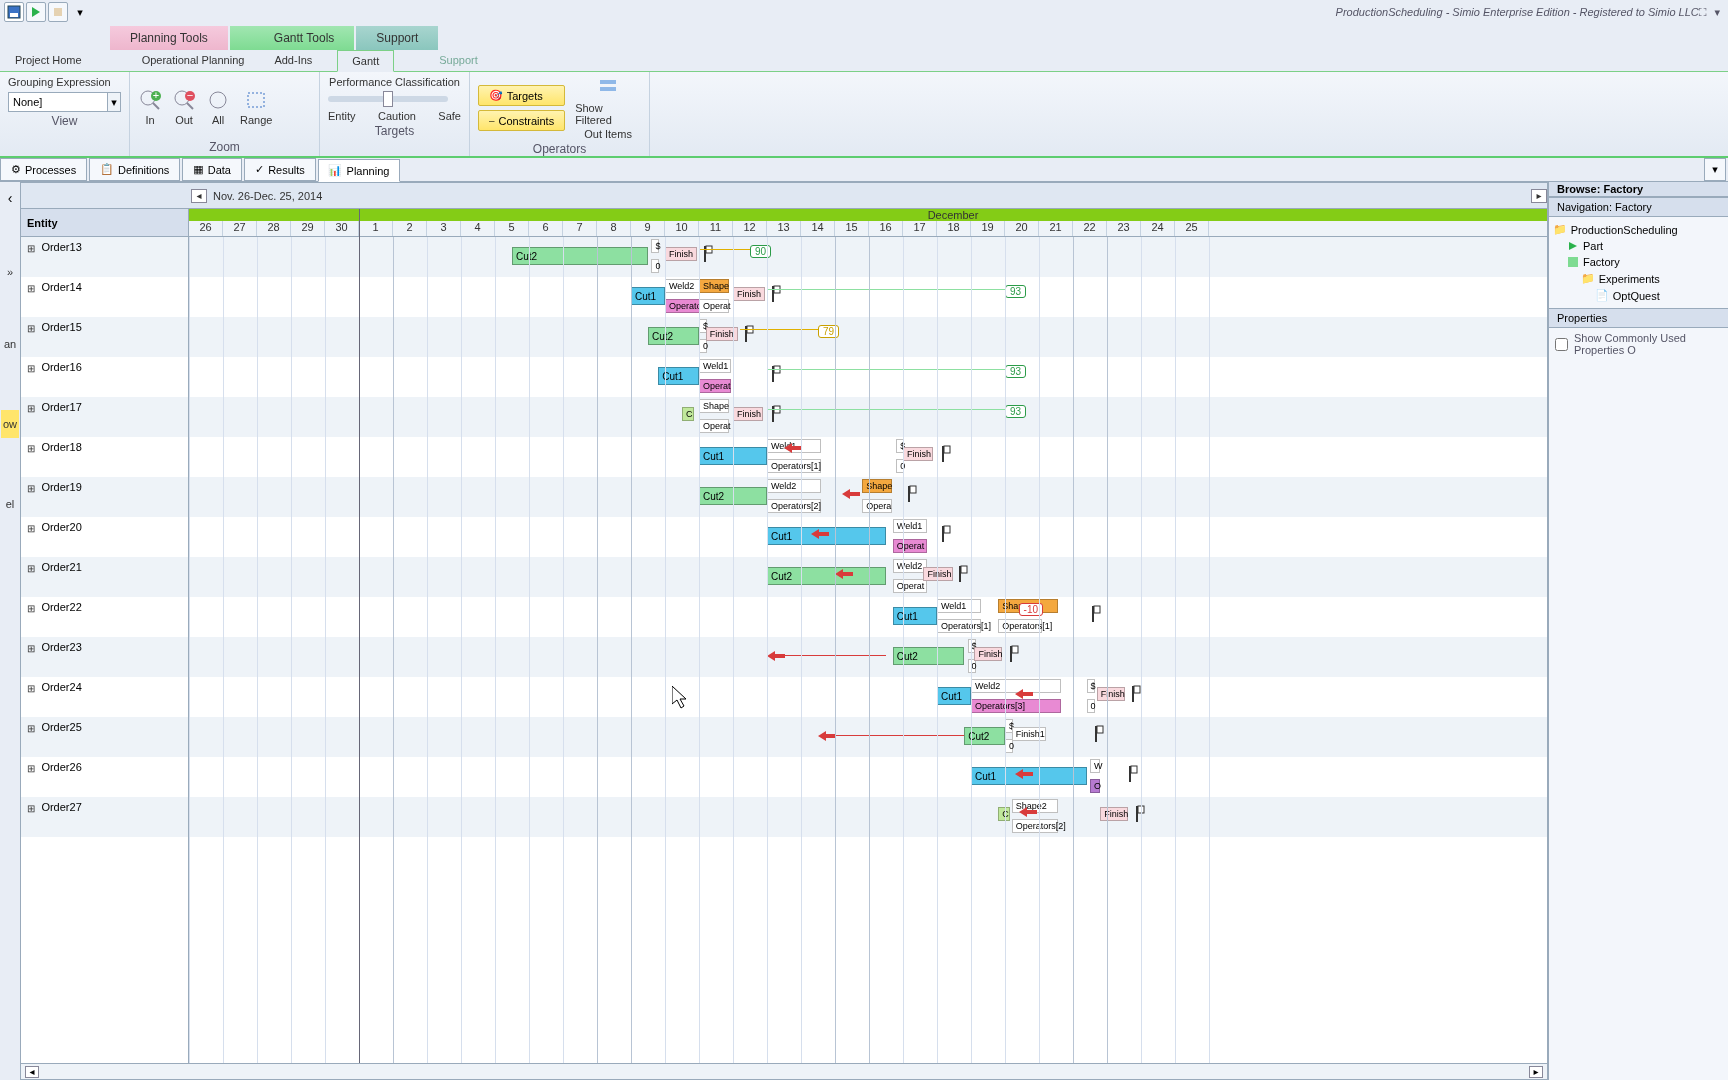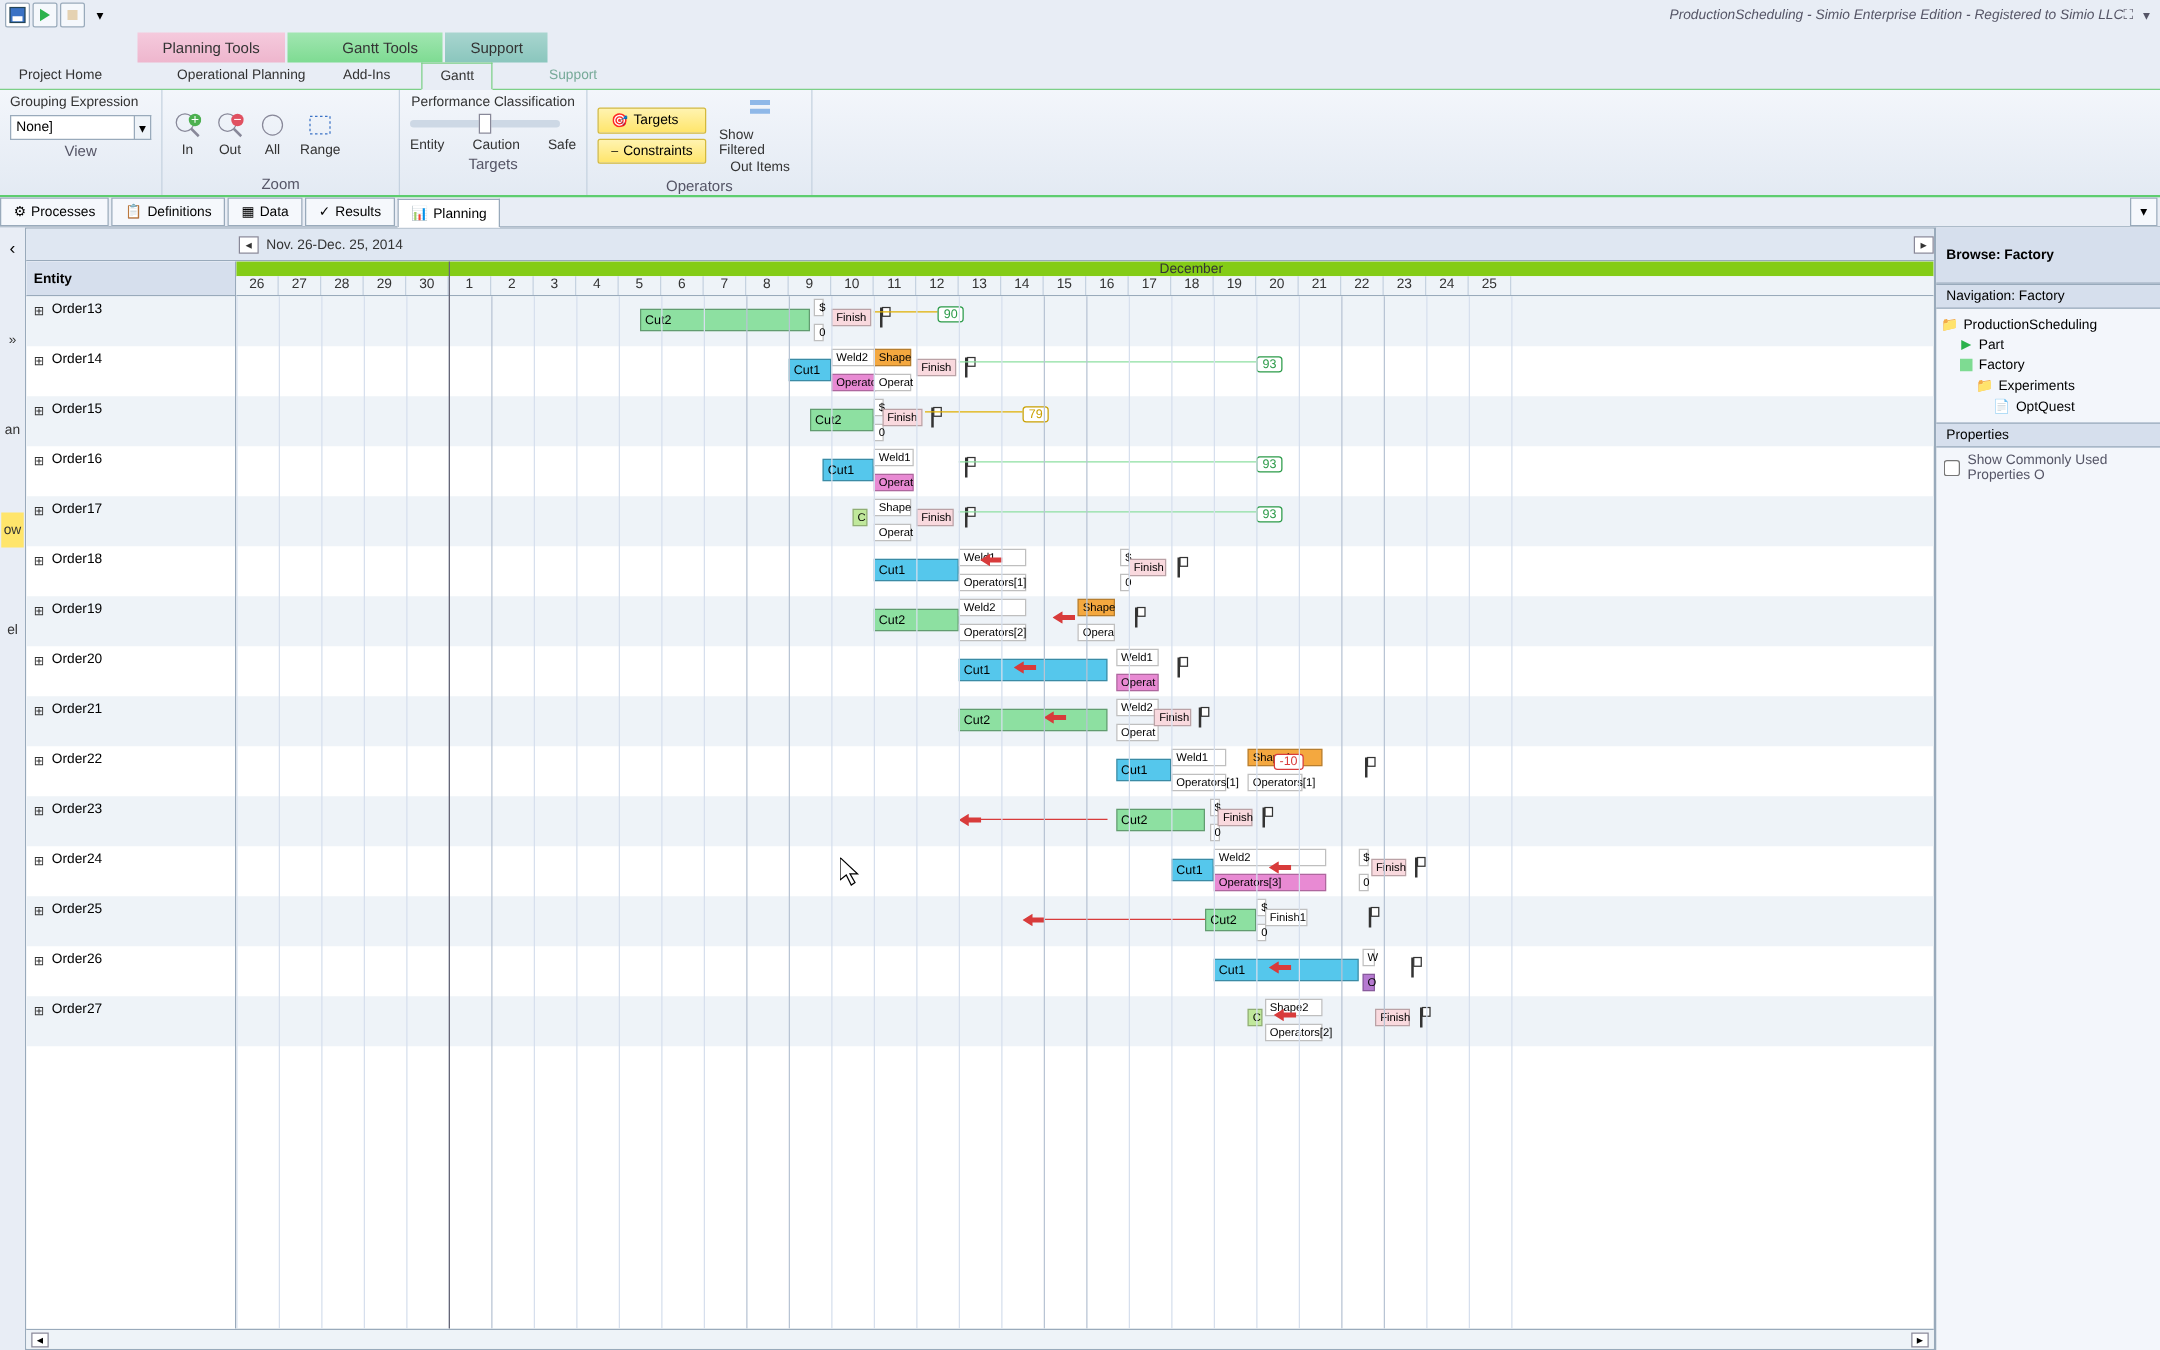--- a/index.html
+++ b/index.html
@@ -77,21 +77,21 @@
 .vline.dark { background:#b8c4d4;}
 .bar { position:absolute; height:18px; border:1px solid rgba(0,0,0,.3); font-size:10px; padding:1px 3px; display:flex; align-items:center; overflow:hidden; white-space:nowrap;}
 .subbar { position:absolute; font-size:9px; padding:1px 3px; border:1px solid rgba(0,0,0,.25);}
 .flag { position:absolute; width:14px; height:18px; display:flex; align-items:center; justify-content:center;}
 .flag svg { width:14px; height:18px;}
 .badge { position:absolute; font-size:10px; border:1px solid; border-radius:3px; padding:0 4px; background:#fff;}
 .arrow-red { position:absolute; width:18px; height:10px;}
 
 
 .rightpanel { width: 180px; background:#f3f6fb; display:flex; flex-direction:column; border-left:1px solid #9ab;}
-.panel-title { background:#d6dfed; padding:16px 8px; font-weight:bold; border-bottom:1px solid #9ab;}
+.panel-title { background:#d6dfed; padding:1px 8px; font-weight:bold; border-bottom:1px solid #9ab;}
 .nav-title { background:#d6dfed; padding:3px 8px; font-size:11px; border-top:1px solid #9ab; border-bottom:1px solid #9ab;}
 .tree { padding: 4px 4px; font-size:11px;}
 .tree-item { display:flex; align-items:center; gap:4px; padding:2px 0 2px var(--indent,0px);}
 .props { flex:1; padding:4px 6px;}
 .chk { display:flex; align-items:center; gap:6px; font-size:11px; color:#556;}
 
 
 .hscroll { height:16px; background:#eef3f8; border-top:1px solid #9ab; display:flex; align-items:center; justify-content:space-between; padding:0 4px;}
 .hscroll .hbtn { width:14px;height:12px;border:1px solid #889;background:#fff;display:flex;align-items:center;justify-content:center;font-size:10px;}
 

